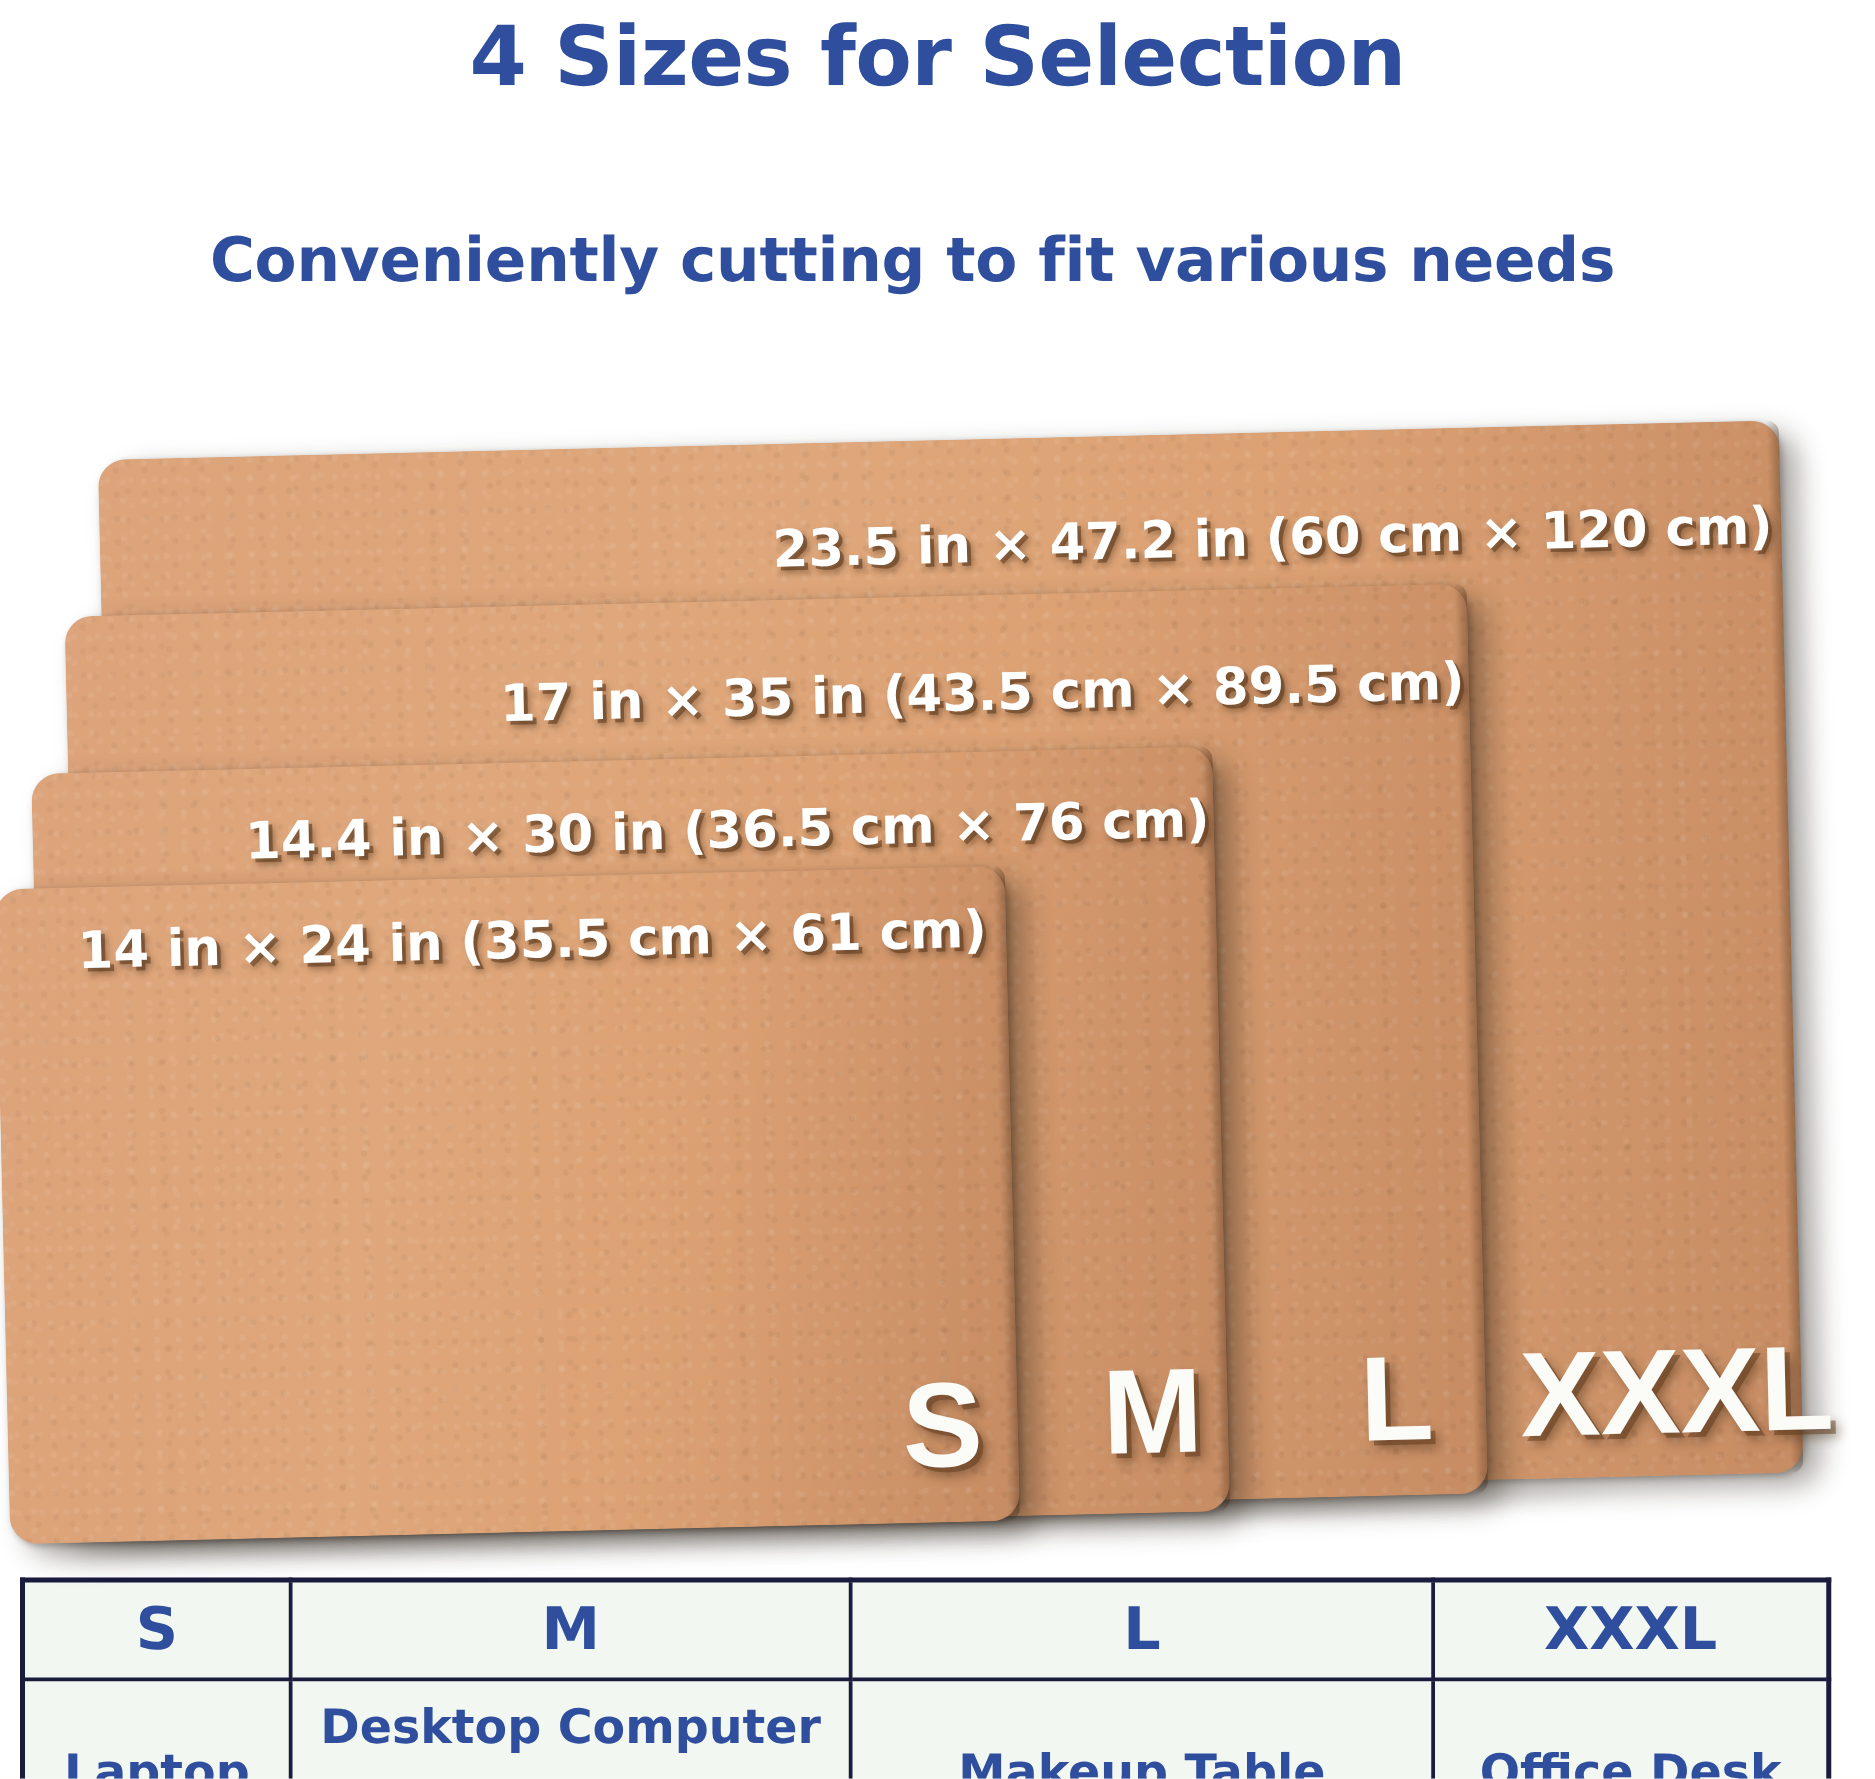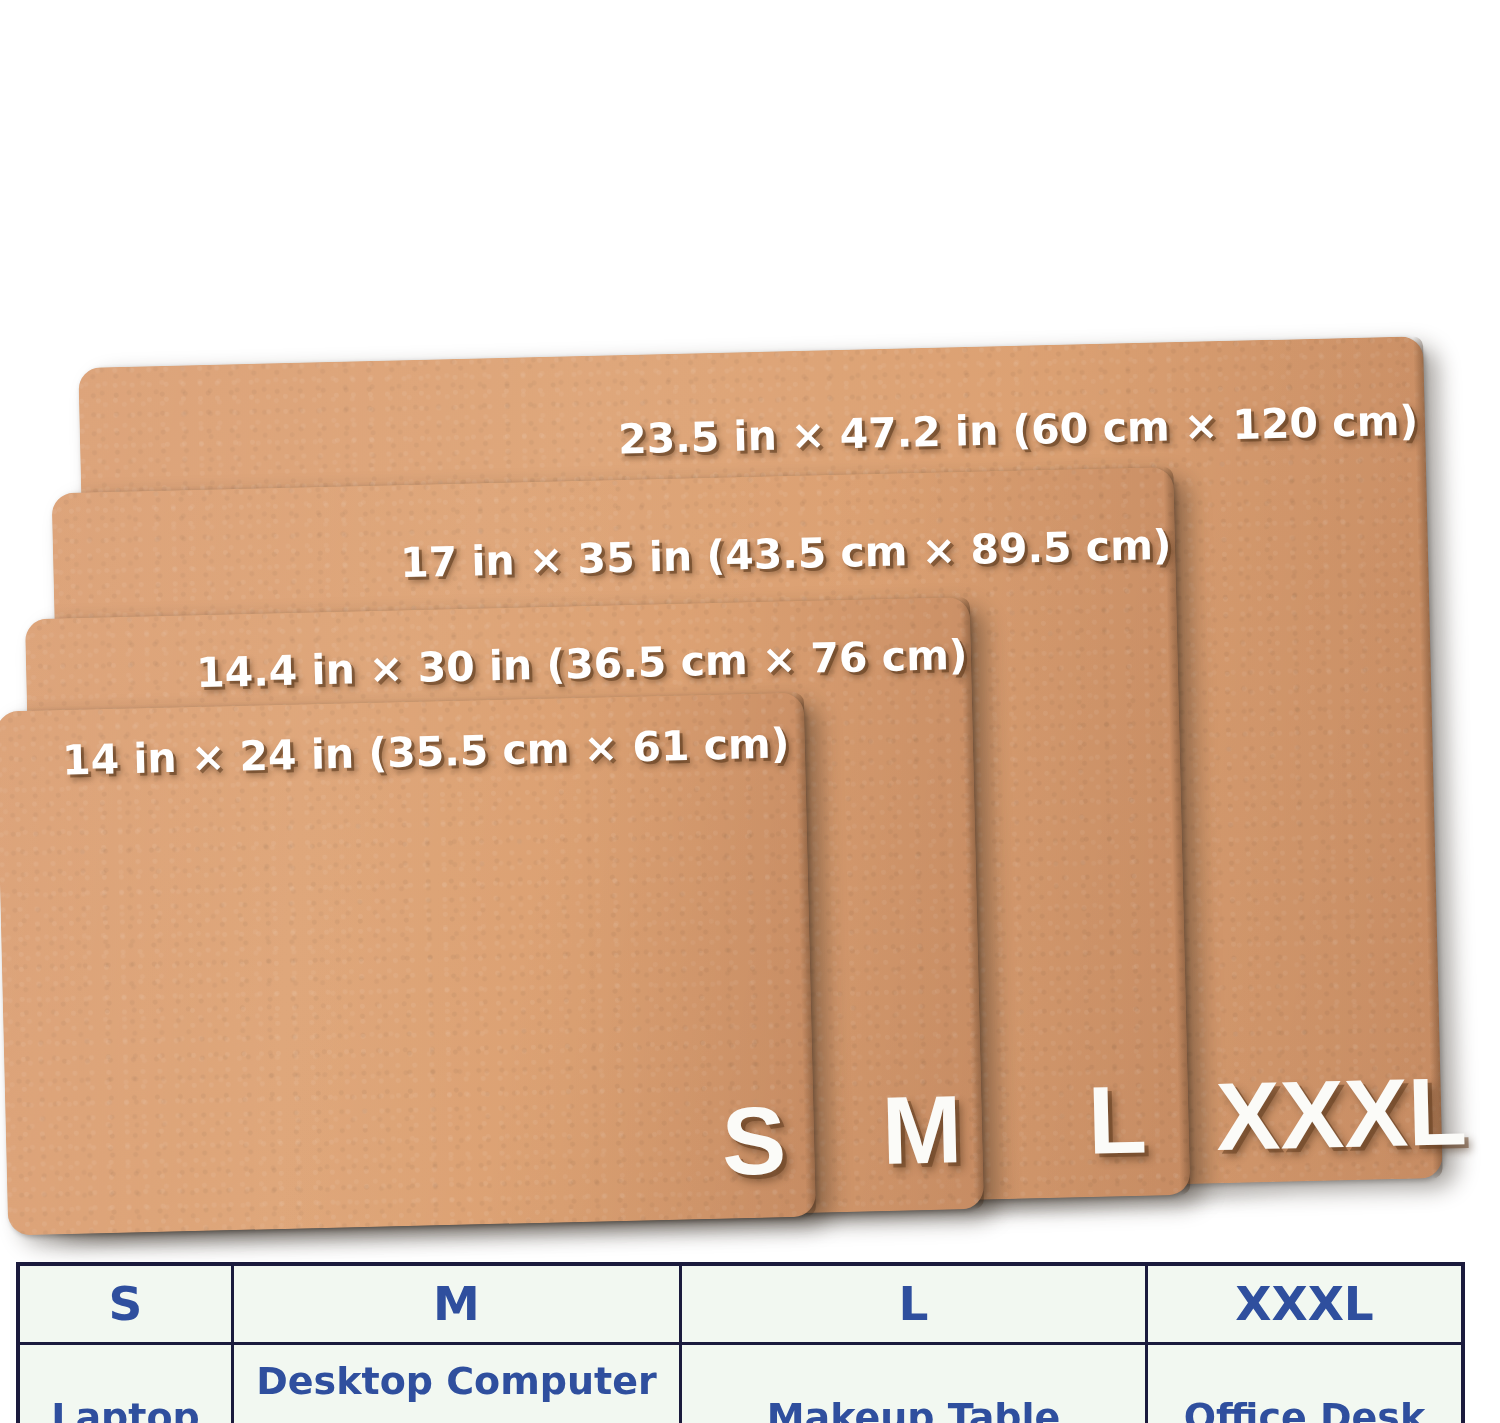--- a/index.html
+++ b/index.html
@@ -189,21 +189,23 @@
   .col-s    { width: 211px; }
   .col-m    { width: 445px; }
   .col-l    { width: 463px; }
   .col-xxxl { width: 313px; }
 </style>
 </head>
 <body>
 
 <div id="page">
 
-
+  <div class="title">4 Sizes for Selection</div>
+
+  <div class="subtitle">Conveniently cutting to fit various needs</div>
 
   <div class="stack">
 
     <div class="ground-shadow"></div>
 
     <div class="mat" id="mat-xxxl"></div>
     <div class="mat" id="mat-l"></div>
     <div class="mat" id="mat-m"></div>
     <div class="mat" id="mat-s"></div>
 

